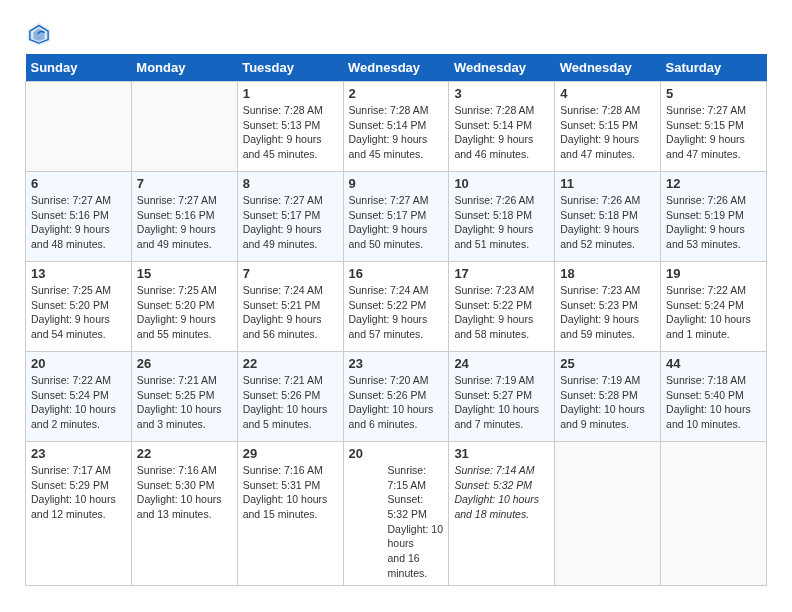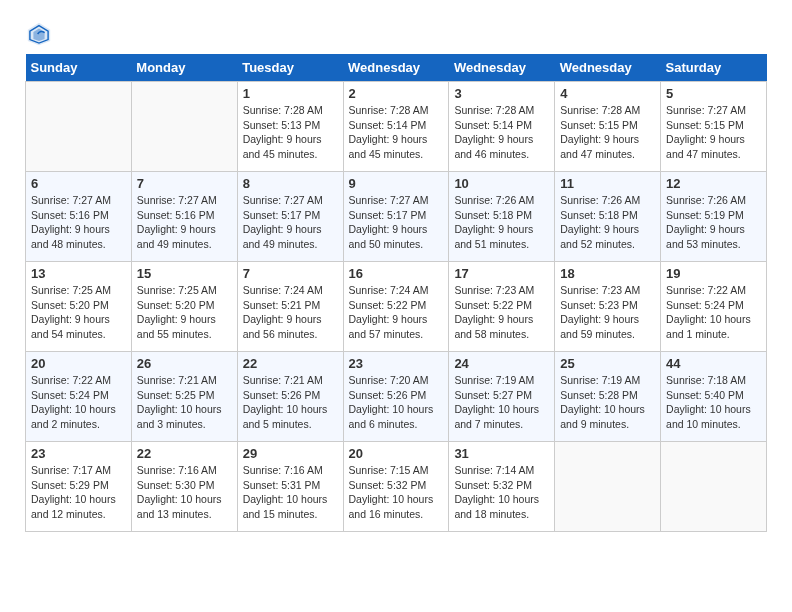--- a/index.html
+++ b/index.html
@@ -340,28 +340,28 @@
         </td>
         <td>
           <span class="day-num">29</span>
           <div class="day-info" style="white-space: pre-line;">Sunrise: 7:16 AM
 Sunset: 5:31 PM
 Daylight: 10 hours
 and 15 minutes.</div>
         </td>
         <td>
           <span class="day-num">20</span>
-          <div class="day-info" style="white-space: pre-line;">Sunrise: 7:15 AM
+          <div class="day-info" style="white-space: pre-line; margin-left: 39px;">Sunrise: 7:15 AM
 Sunset: 5:32 PM
 Daylight: 10 hours
 and 16 minutes.</div>
         </td>
         <td>
           <span class="day-num">31</span>
-          <div class="day-info" style="white-space: pre-line;">Sunrise: 7:14 AM
+          <div class="day-info" style="white-space: pre-line; font-style: italic;">Sunrise: 7:14 AM
 Sunset: 5:32 PM
 Daylight: 10 hours
 and 18 minutes.</div>
         </td>
         <td class="empty"></td>
         <td class="empty"></td>
       </tr>
     </tbody>
 </table>
 

